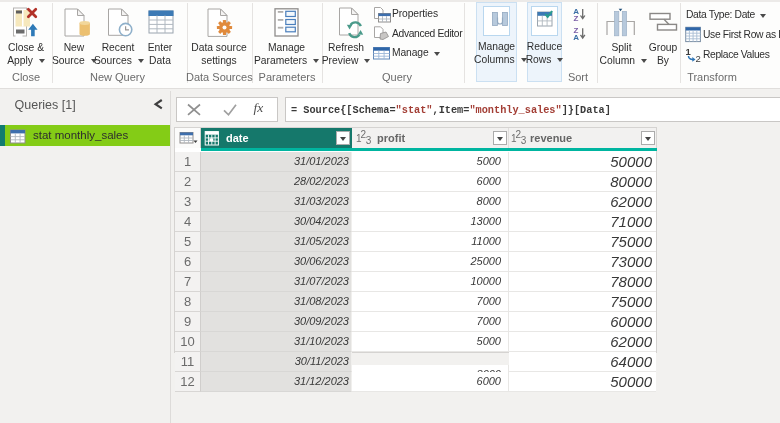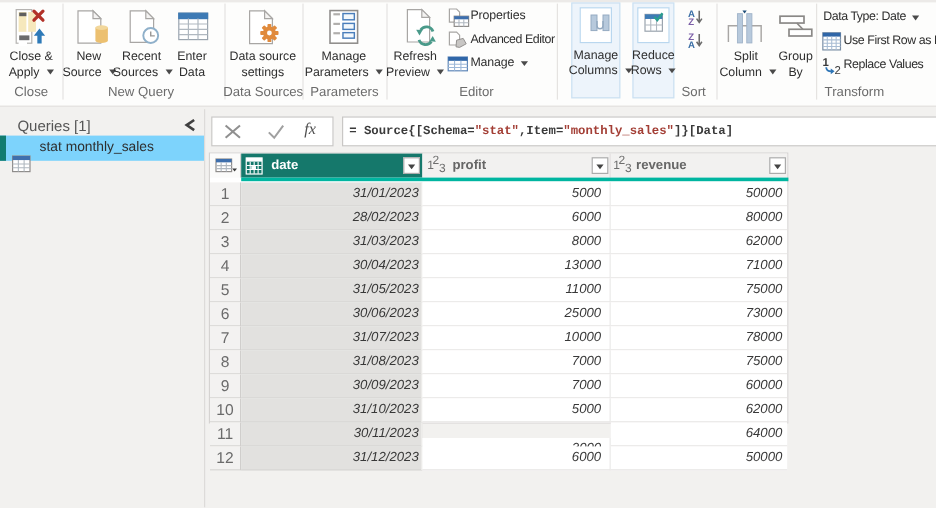--- a/index.html
+++ b/index.html
@@ -10,38 +10,38 @@
 .bigbtn{position:absolute;top:0;text-align:center;font-size:10.3px;color:#2e2e2e;line-height:11px}
 .bigbtn .lbl{position:absolute;left:0;width:100%;text-align:center;white-space:nowrap}
 .menurow{position:absolute;font-size:10.3px;color:#2e2e2e;white-space:nowrap;letter-spacing:-0.1px}
 .dn{display:inline-block;width:0;height:0;border-left:3px solid transparent;border-right:3px solid transparent;border-top:4px solid #4a4a4a;vertical-align:middle;margin-left:3px}
 .hl{background:#edf4fb;border:1px solid #cbe0f2}
 .hlin{position:absolute;top:6px;width:27px;height:30px;background:#fff;border:1px solid #b9d7ef}
 
 #panel{position:absolute;left:0;top:91px;width:171px;height:332px;background:#f2f1ef;border-right:1px solid #dddbd9}
 #qtitle{position:absolute;left:14.5px;top:97.5px;font-size:12.5px;color:#555}
 
-#qitem{position:absolute;left:0;top:113px;width:170px;height:21px;background:#7dd3fc;border-left:5px solid #117c6f}
+#qitem{position:absolute;left:0;top:125px;width:170px;height:21px;background:#84cc16;border-left:5px solid #117c6f}
 #qitem span{position:absolute;left:28px;top:4px;font-size:11.5px;color:#2e2e2e}
 
 #fbar1{position:absolute;left:175.5px;top:97px;width:102px;height:25px;background:#fff;border:1px solid #c9c7c5}
 #fbar2{position:absolute;left:285px;top:97px;width:500px;height:25px;background:#fff;border:1px solid #c9c7c5}
 #ftext{position:absolute;left:291px;top:104px;font-family:"Liberation Mono",monospace;font-size:10.25px;font-weight:bold;color:#3a3a3a;white-space:pre}
 #ftext .st{color:#a33e35}
 
 #tbl{position:absolute;left:174px;top:127px;width:483px;height:226px;background:#fff;border:1px solid #d5d3d1}
 .hcell{position:absolute;top:0;height:20px;font-size:11px;color:#4a4a4a;background:#f2f1f0}
 #hdate{background:#15786b;color:#fff}
 #uline{position:absolute;left:26px;top:20px;width:456px;height:3px;background:#00b5a0}
 .ddbox{position:absolute;top:3px;width:14px;height:14px;background:#fff;border:1px solid #ababab}
 .ddbox:after{content:"";position:absolute;left:3px;top:5px;width:0;height:0;border-left:3px solid transparent;border-right:3px solid transparent;border-top:4px solid #444}
 .rn{position:absolute;left:0;width:26px;font-size:13px;color:#6b6b6b;text-align:center;background:#f3f2f1;border-right:1px solid #d0cecc;border-bottom:1px solid #d8d6d4;line-height:19px;height:20px}
 .dc{position:absolute;left:26px;width:151px;font-size:11px;font-style:italic;color:#383838;text-align:right;background:#e2e1df;border-bottom:1px solid #d8d7d5;border-right:1px solid #f0efed;line-height:19px;height:20px;padding-right:2px}
 .pc{position:absolute;left:177px;width:157px;font-size:11px;font-style:italic;color:#383838;text-align:right;background:#fff;border-bottom:1px solid #e8e7e5;border-right:1px solid #e8e7e5;line-height:19px;height:20px;padding-right:7px}
-.rc{position:absolute;left:334px;width:147px;font-size:11px;font-style:italic;color:#383838;text-align:right;background:#fff;border-bottom:1px solid #e8e7e5;line-height:19px;height:20px;padding-right:4px}
+.rc{position:absolute;left:334px;width:147px;font-size:15px;font-style:italic;color:#383838;text-align:right;background:#fff;border-bottom:1px solid #e8e7e5;line-height:19px;height:20px;padding-right:4px}
 .htxt{position:absolute;top:4px;font-size:11px;z-index:3;white-space:nowrap}
 .t123{position:absolute;top:0;height:20px;color:#6e6e6e;font-size:10px;z-index:3}
 .t123 span{position:absolute;line-height:9px}
 .t123 .d1{left:0;top:5.5px}
 .t123 .d2{left:4.4px;top:1.8px}
 .t123 .d3{left:9.8px;top:7.6px}
 </style></head><body>
 
 <div id="ribbon"></div>
 <div class="sep" style="left:52px"></div>
@@ -49,21 +49,21 @@
 <div class="sep" style="left:252px"></div>
 <div class="sep" style="left:322px"></div>
 <div class="sep" style="left:464px"></div>
 <div class="sep" style="left:597px"></div>
 <div class="sep" style="left:680px"></div>
 
 <div class="glabel" style="left:0;width:52px">Close</div>
 <div class="glabel" style="left:50px;width:135px">New Query</div>
 <div class="glabel" style="left:186px;width:44px">Data Sources</div>
 <div class="glabel" style="left:252px;width:70px">Parameters</div>
-<div class="glabel" style="left:326px;width:142px">Editor</div>
+<div class="glabel" style="left:326px;width:142px">Query</div>
 <div class="glabel" style="left:560px;width:36px">Sort</div>
 <div class="glabel" style="left:677px;width:70px">Transform</div>
 
 <div class="bigbtn" style="left:2px;width:48px">
     <span class="lbl" style="top:42.4px">Close &amp;</span>
     <span class="lbl" style="top:54.9px">Apply <span class="dn"></span></span>
   </div>
 <div class="bigbtn" style="left:52px;width:44px">
     <span class="lbl" style="top:42.4px">New</span>
     <span class="lbl" style="top:54.9px">Source <span class="dn"></span></span>

